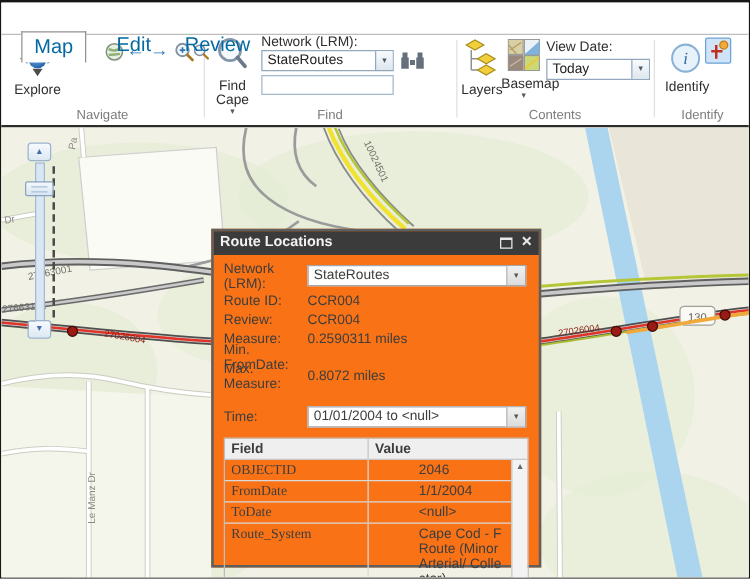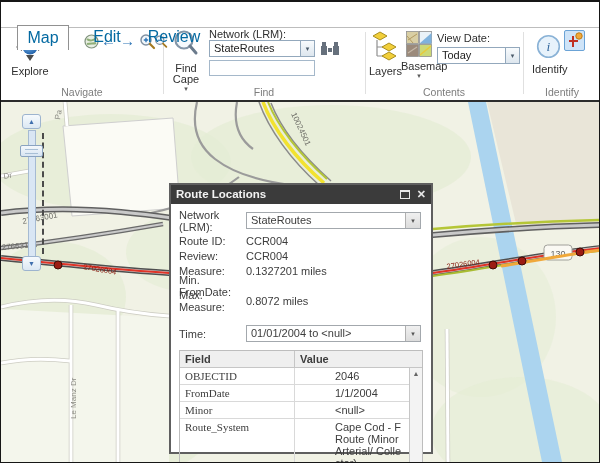--- a/index.html
+++ b/index.html
@@ -34,21 +34,21 @@
   .map svg.basemap text { font-family:"Liberation Sans", sans-serif; }
 
   
   .zslider-btn { position:absolute; width:19px; height:15px; background:linear-gradient(#f6fafd,#dce8f3); border:1px solid #9db4cf; border-radius:3px; text-align:center; font-size:7px; color:#3f6fae; line-height:13px; z-index:3; }
   .ztrack { position:absolute; left:27px; top:28px; width:8px; height:127px; background:#d9e6f4; border:1px solid #a5bad2; z-index:2; }
   .zhandle { position:absolute; left:19px; top:43px; width:23px; height:12px; background:linear-gradient(#f4f8fc,#d8e5f2); border:1px solid #8aa3c0; border-radius:2px; z-index:3; }
   .zhandle i { display:block; height:1px; background:#a8bfd6; margin:3px 4px 0 4px; }
   .zticks { position:absolute; left:41px; top:31px; height:121px; width:0; border-left:2px dashed #4a4a4a; z-index:1; }
 
   
-  .dialog { position:absolute; left:168px; top:81px; width:264px; height:271px; background:#ffffff; border:2px solid #5f5f5f; z-index:4; }
+  .dialog { position:absolute; left:168px; top:81px; width:264px; height:271px; background:#f97316; border:2px solid #5f5f5f; z-index:4; }
   .dlg-header { height:19px; background:#3b3b3b; color:#f2f2f2; font-size:11.5px; font-weight:bold; line-height:19px; padding:0 5px; display:flex; }
   .dlg-header .title { flex:1; }
   .dlg-header .hicons { display:flex; align-items:center; gap:7px; }
   .mxbox { width:10px; height:9px; border:1px solid #e8e8e8; border-top-width:2px; }
   .xglyph { font-size:11px; color:#e8e8e8; font-weight:bold; line-height:11px; }
   .dlg-body { padding:7px 10px 6px 8px; font-size:11px; color:#3d3d3d; }
   .drow { display:flex; align-items:center; height:14px; margin-bottom:1px; }
   .drow .dl { width:67px; flex:none; }
   .drow .dv { flex:1; }
   .drow.combo-row { height:19px; margin-bottom:4px; }
@@ -301,21 +301,21 @@
         <div class="drow">
             <div class="dl">Route ID:</div>
             <div class="dv">CCR004</div>
           </div>
         <div class="drow">
             <div class="dl">Review:</div>
             <div class="dv">CCR004</div>
           </div>
         <div class="drow">
             <div class="dl">Measure:</div>
-            <div class="dv">0.1327201 miles</div>
+            <div class="dv">0.2590311 miles</div>
           </div>
         <div class="drow">
             <div class="dl">Min. FromDate:</div>
           </div>
         <div class="drow">
             <div class="dl">Max. Measure:</div>
             <div class="dv">0.8072 miles</div>
           </div>
         <div class="drow combo-row" style="margin-top:16px;">
           <div class="dl">Time:</div>
@@ -333,21 +333,21 @@
           <div class="tbody">
             <div class="trow">
               <div class="tc-f">OBJECTID</div>
               <div class="tc-v">2046</div>
             </div>
             <div class="trow">
               <div class="tc-f">FromDate</div>
               <div class="tc-v">1/1/2004</div>
             </div>
             <div class="trow">
-              <div class="tc-f">Minor</div>
+              <div class="tc-f">ToDate</div>
               <div class="tc-v">&lt;null&gt;</div>
             </div>
             <div class="trow">
               <div class="tc-f">Route_System</div>
               <div class="tc-v">Cape Cod - F Route (Minor Arterial/ Collector)</div>
             </div>
             <div class="vscroll">
               <span>▲</span>
               <span>▼</span>
             </div>

